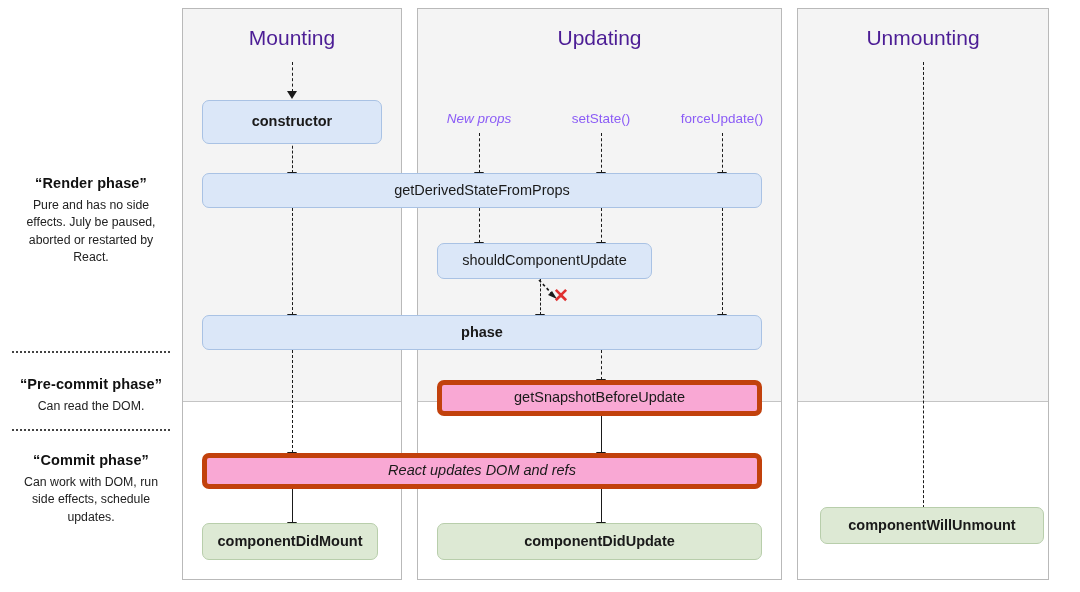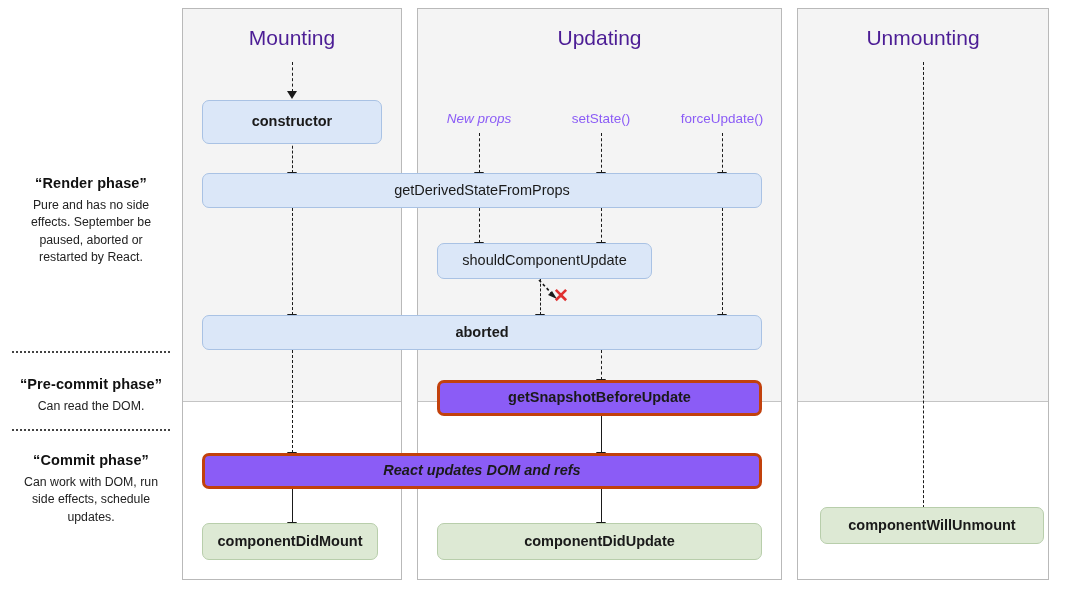--- a/index.html
+++ b/index.html
@@ -54,21 +54,21 @@
   .node {
     position: absolute;
     border-radius: 7px;
     display: flex; align-items: center; justify-content: center;
     font-size: 14.5px;
     text-align: center;
     line-height: 1.2;
     white-space: nowrap;
   }
   .node.blue   { background: #dbe7f8; border: 1px solid #a9c2e4; }
-  .node.yellow { background: #8b5cf6; border: 3px solid #c2410c; font-weight: bold; }
+  .node.yellow { background: #f9a8d4; border: 5px solid #c2410c; }
   .node.green  { background: #dde9d4; border: 1px solid #b8ceab; }
   .node.bold   { font-weight: bold; }
   .node.italic { font-style: italic; }
 
   
   .trigger {
     position: absolute;
     font-size: 13.5px;
     text-align: center;
     white-space: nowrap;
@@ -99,21 +99,21 @@
   }
   svg.branch { position: absolute; overflow: visible; }
 </style>
 </head>
 <body>
 
 <div id="stage">
 
   <div class="phase-label" style="top:174px;">
     <p class="phase-title">“Render phase”</p>
-    <p class="phase-desc">Pure and has no side effects. September be paused, aborted or restarted by React.</p>
+    <p class="phase-desc">Pure and has no side effects. July be paused, aborted or restarted by React.</p>
   </div>
 
   <div class="dotted-rule" style="top:351px;"></div>
 
   <div class="phase-label" style="top:375px;">
     <p class="phase-title">“Pre-commit phase”</p>
     <p class="phase-desc">Can read the DOM.</p>
   </div>
 
   <div class="dotted-rule" style="top:429px;"></div>
@@ -195,21 +195,21 @@
   <div class="trigger italic" style="left:479px; top:111px;">New props</div>
   <div class="trigger" style="left:601px; top:111px;">setState()</div>
   <div class="trigger" style="left:722px; top:111px;">forceUpdate()</div>
 
   <div class="node blue bold" style="left:202px; top:100px; width:180px; height:44px;">constructor</div>
 
   <div class="node blue" style="left:202px; top:173px; width:560px; height:35px;">getDerivedStateFromProps</div>
 
   <div class="node blue" style="left:437px; top:243px; width:215px; height:36px;">shouldComponentUpdate</div>
 
-  <div class="node blue bold" style="left:202px; top:315px; width:560px; height:35px;">aborted</div>
+  <div class="node blue bold" style="left:202px; top:315px; width:560px; height:35px;">phase</div>
 
   <div class="node yellow" style="left:437px; top:380px; width:325px; height:36px;">getSnapshotBeforeUpdate</div>
 
   <div class="node yellow italic" style="left:202px; top:453px; width:560px; height:36px;">React updates DOM and refs</div>
 
   <div class="node green bold" style="left:202px; top:523px; width:176px; height:37px;">componentDidMount</div>
 
   <div class="node green bold" style="left:437px; top:523px; width:325px; height:37px;">componentDidUpdate</div>
 
   <div class="node green bold" style="left:820px; top:507px; width:224px; height:37px;">componentWillUnmount</div>

